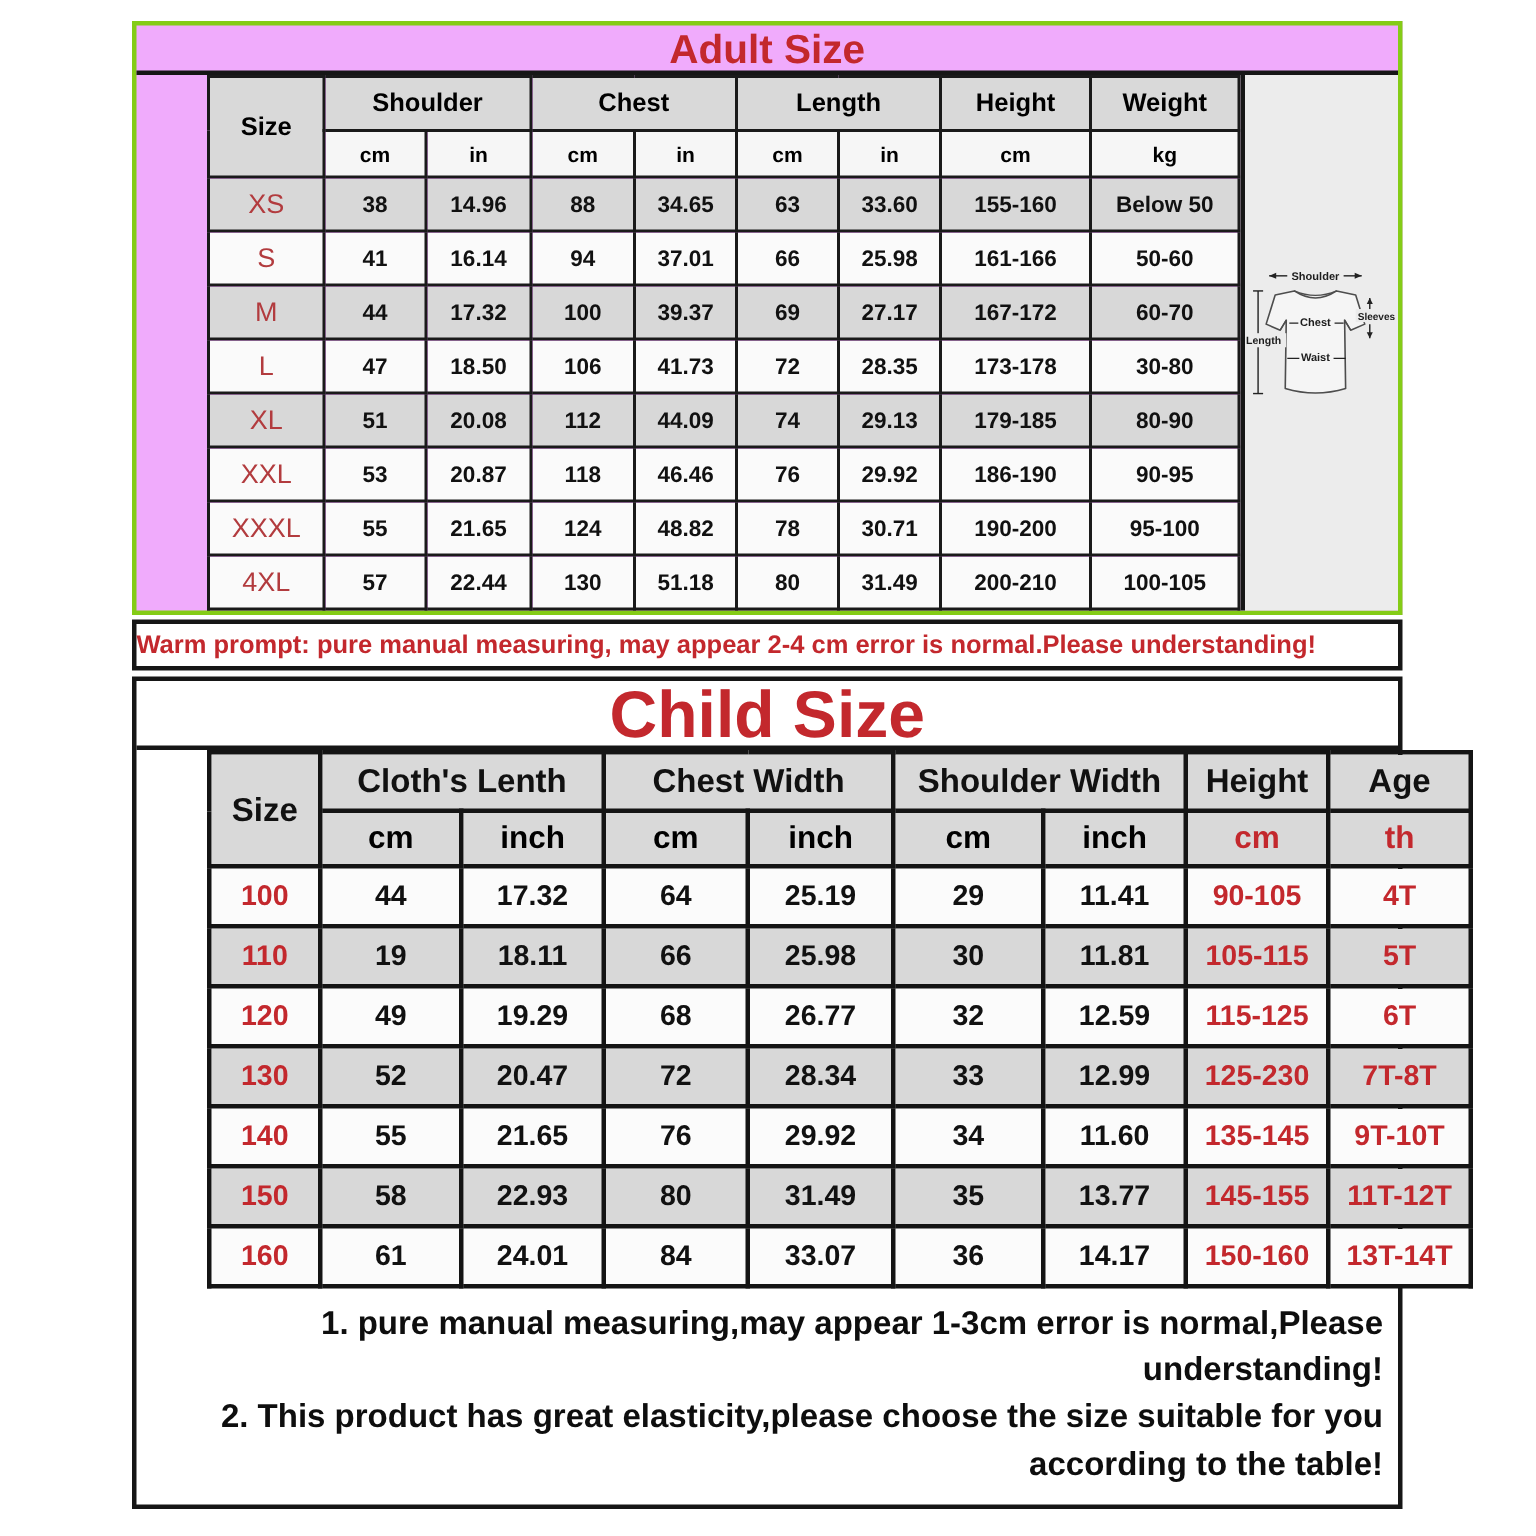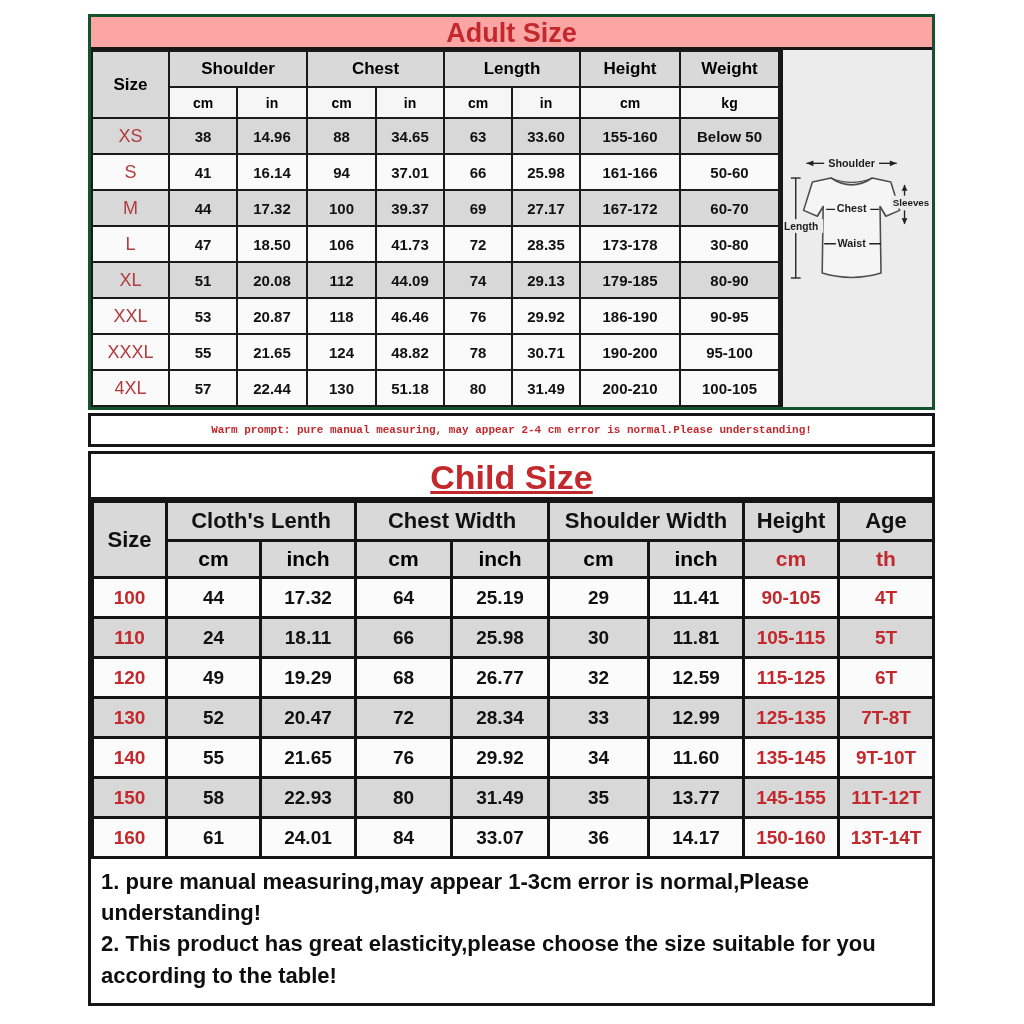--- a/index.html
+++ b/index.html
@@ -1,59 +1,59 @@
 <!DOCTYPE html>
 <html><head>
 <meta charset="utf-8">
 <style>
   * { margin:0; padding:0; box-sizing:border-box; }
   html,body { width:1024px; height:1024px; background:#ffffff;
     font-family:"Liberation Sans", sans-serif; }
   .sheet { position:absolute; left:88px; top:14px; width:847px; }
 
   
-  .adult-box { border:3px solid #14532d; background:#fca5a5; }
+  .adult-box { border:3px solid #84cc16; background:#f0abfc; }
   .section-title { text-align:center; font-weight:bold; color:#c3282d; }
   .adult-title { font-size:27px; line-height:33px; height:33px; border-bottom:3px solid #161616; }
   .adult-content { display:flex; }
 
-  table { border-collapse:collapse; table-layout:fixed; }
+  table { border-collapse:collapse; table-layout:fixed;margin-left:47px; }
   td, th { border:2px solid #1a1a1a; text-align:center; vertical-align:middle; overflow:hidden; }
 
   table.adult { width:687px; }
   table.adult thead tr.h1 th { background:#d9d9d9; font-size:17px; height:36px; }
   table.adult thead th.size-head { background:#f3f3f3; font-size:18px; }
   table.adult thead tr.h2 th { background:#f6f6f6; font-size:14px; height:31px; }
   table.adult tbody td { font-size:15px; font-weight:bold; height:36px; background:#fafafa; color:#111; }
   table.adult tbody tr:nth-child(1) td,
   table.adult tbody tr:nth-child(3) td,
   table.adult tbody tr:nth-child(5) td { background:#d8d8d8; }
   table.adult tbody td.size-cell { font-size:18px; font-weight:400; color:#b23b3e; }
 
   .panel { flex:1; background:#ececec; border-left:3px solid #161616; position:relative; }
   .panel svg { display:block; width:100%; height:100%; }
 
   .warm-box { border:3px solid #161616; margin-top:3px; height:34px; line-height:28px;
-    text-align:center; color:#c3282d; font-weight:bold; font-size:11px; background:#fff;font-family:Liberation Mono, monospace; }
+    color:#c3282d; font-weight:bold; font-size:17px; background:#fff; }
 
   
   .child-box { border:3px solid #161616; margin-top:4px; background:#fff; }
-  .child-title { font-size:34px; line-height:46px; height:46px; border-bottom:3px solid #161616;text-decoration:underline; }
+  .child-title { font-size:44px; line-height:46px; height:46px; border-bottom:3px solid #161616; }
   table.child { width:100%; }
   table.child td, table.child th { border:3px solid #141414; }
   table.child thead tr.h1 th { background:#d9d9d9; font-size:22px; height:39px; color:#111; }
   table.child thead th.size-head { background:#d9d9d9; font-size:22px; }
   table.child thead tr.h2 th { background:#d9d9d9; font-size:21px; height:37px; }
   table.child thead th.red, table.child td.red { color:#c3282d; }
   table.child tbody td { font-size:19px; font-weight:bold; height:40px; background:#fbfbfb; color:#111; }
   table.child tbody tr:nth-child(even) td { background:#d8d8d8; }
   table.child tbody td.size-cell { color:#c3282d; }
 
   .notes { padding:7px 10px 12px 10px; font-size:22px; font-weight:bold; color:#0e0e0e; line-height:1.42; }
-  .notes p { margin:0; }
+  .notes p { margin:0;text-align:right; }
 
   
   .dlabel { font-family:"Liberation Sans", sans-serif; font-weight:bold; fill:#1d1d1d; }
 </style>
 </head>
 <body>
 
 <div class="sheet">
 
   <div class="adult-box">
@@ -266,21 +266,21 @@
             <td>17.32</td>
             <td>64</td>
             <td>25.19</td>
             <td>29</td>
             <td>11.41</td>
             <td class="red">90-105</td>
             <td class="red">4T</td>
           </tr>
           <tr>
             <td class="size-cell">110</td>
-            <td>24</td>
+            <td>19</td>
             <td>18.11</td>
             <td>66</td>
             <td>25.98</td>
             <td>30</td>
             <td>11.81</td>
             <td class="red">105-115</td>
             <td class="red">5T</td>
           </tr>
           <tr>
             <td class="size-cell">120</td>
@@ -294,21 +294,21 @@
             <td class="red">6T</td>
           </tr>
           <tr>
             <td class="size-cell">130</td>
             <td>52</td>
             <td>20.47</td>
             <td>72</td>
             <td>28.34</td>
             <td>33</td>
             <td>12.99</td>
-            <td class="red">125-135</td>
+            <td class="red">125-230</td>
             <td class="red">7T-8T</td>
           </tr>
           <tr>
             <td class="size-cell">140</td>
             <td>55</td>
             <td>21.65</td>
             <td>76</td>
             <td>29.92</td>
             <td>34</td>
             <td>11.60</td>

